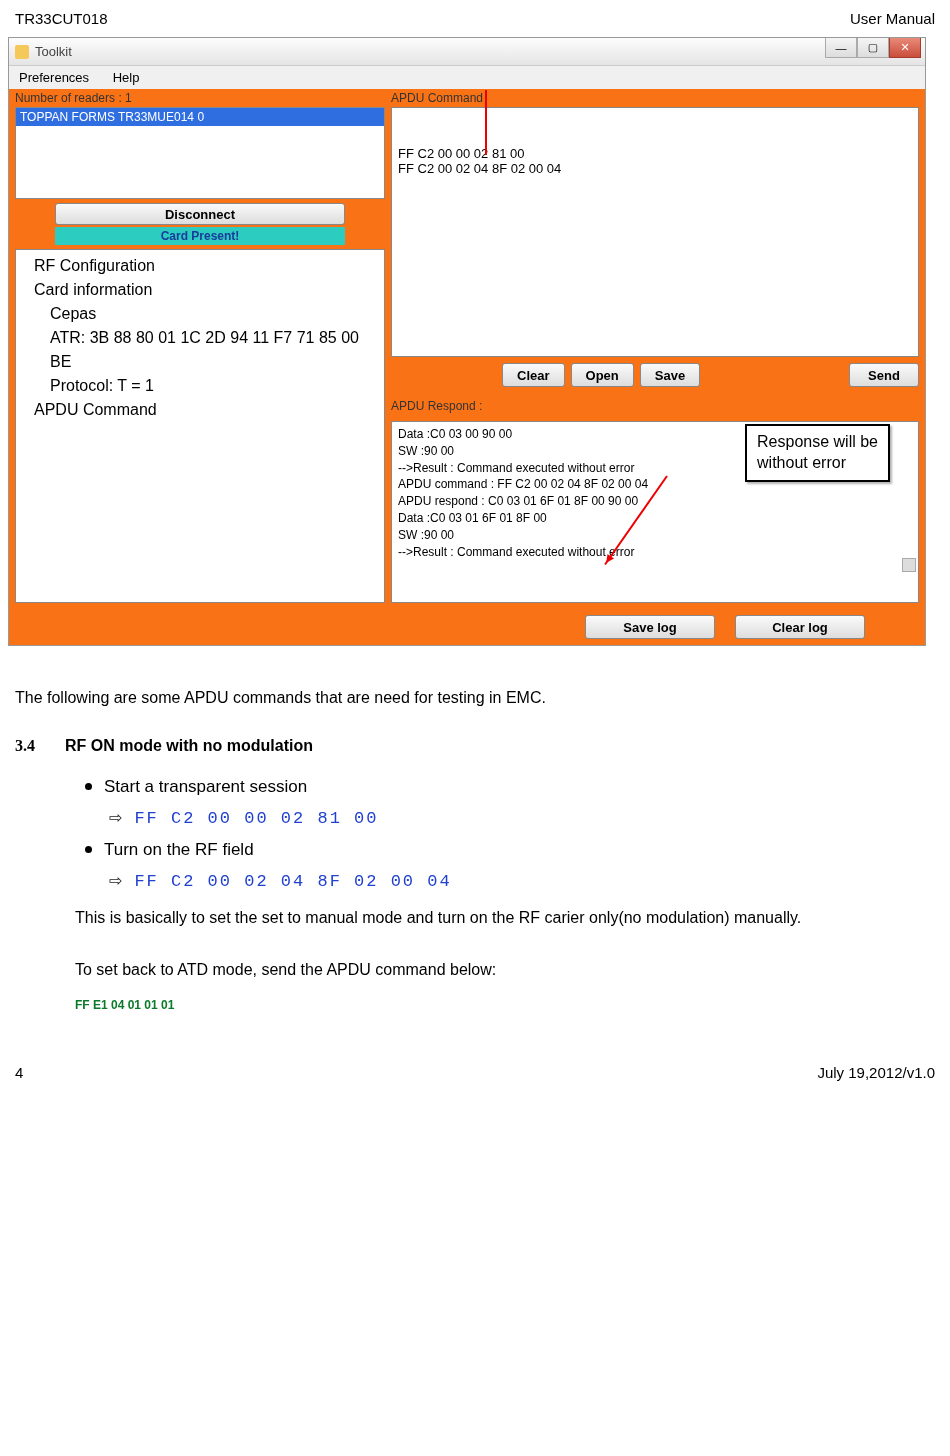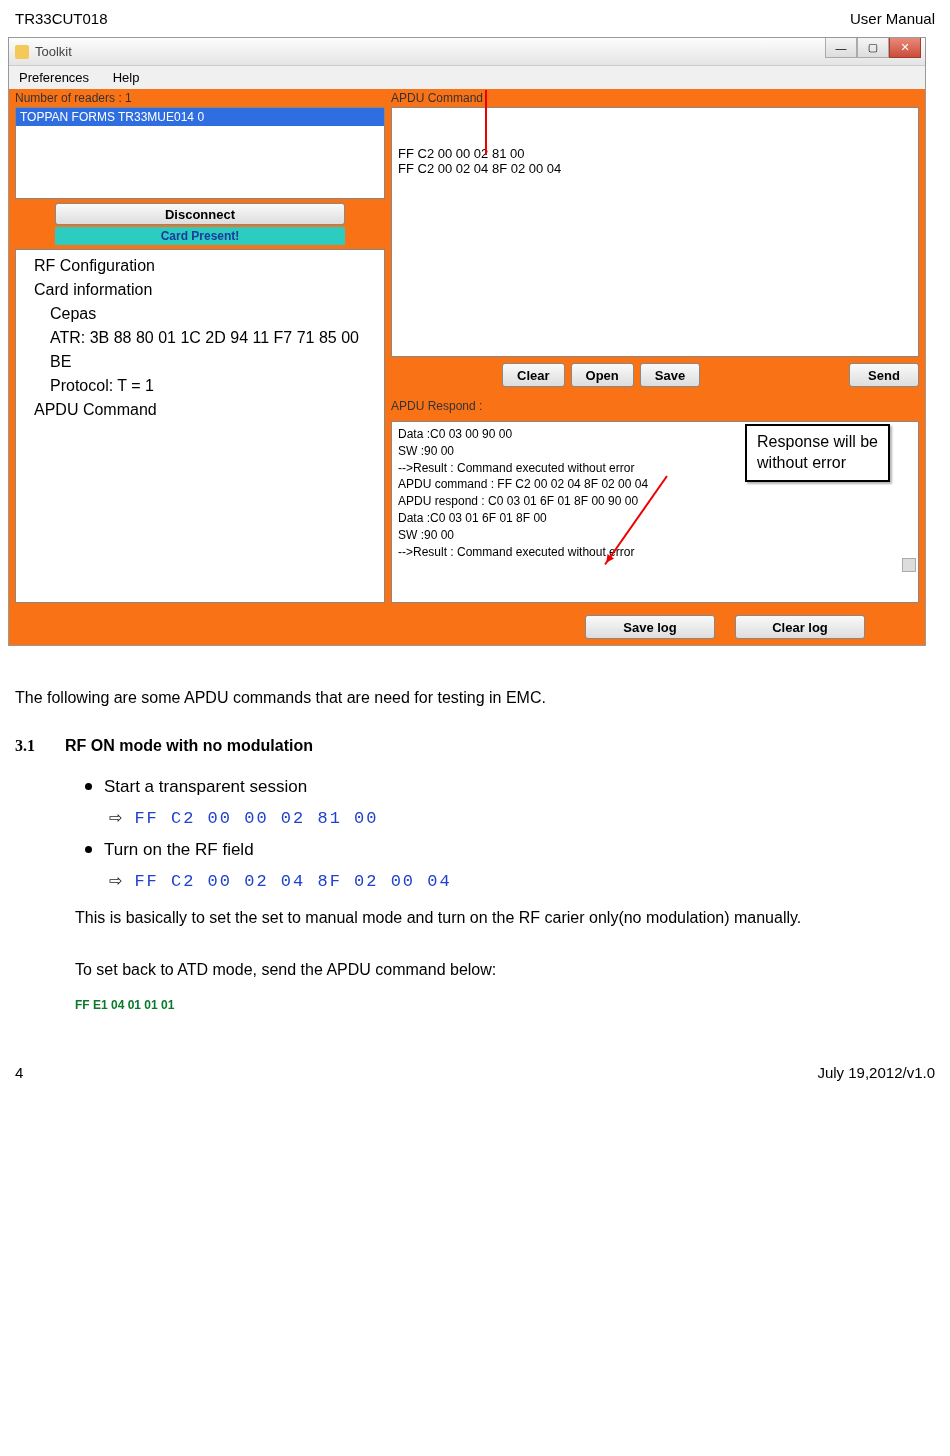--- a/index.html
+++ b/index.html
@@ -125,21 +125,21 @@
   </div>
   <div class="bottom-buttons">
     <div class="btn btn-bottom">Save log</div>
     <div class="btn btn-bottom">Clear log</div>
   </div>
 </div>
 
 <div class="manual-body">
   <p style="margin-top:20px">The following are some APDU commands that are need for testing in EMC.</p>
   <div class="section-title">
-    <span class="section-num">3.1</span>
+    <span class="section-num">3.4</span>
     <span>RF ON mode with no modulation</span>
   </div>
   <div class="bullet-block">
     <div class="bullet-row">
       <span class="bullet-dot"></span>
       <span>Start a transparent session</span>
     </div>
     <div class="bullet-row">
       <span class="arrow-sym">⇨</span>
       <span class="mono-blue">FF C2 00 00 02 81 00</span>

